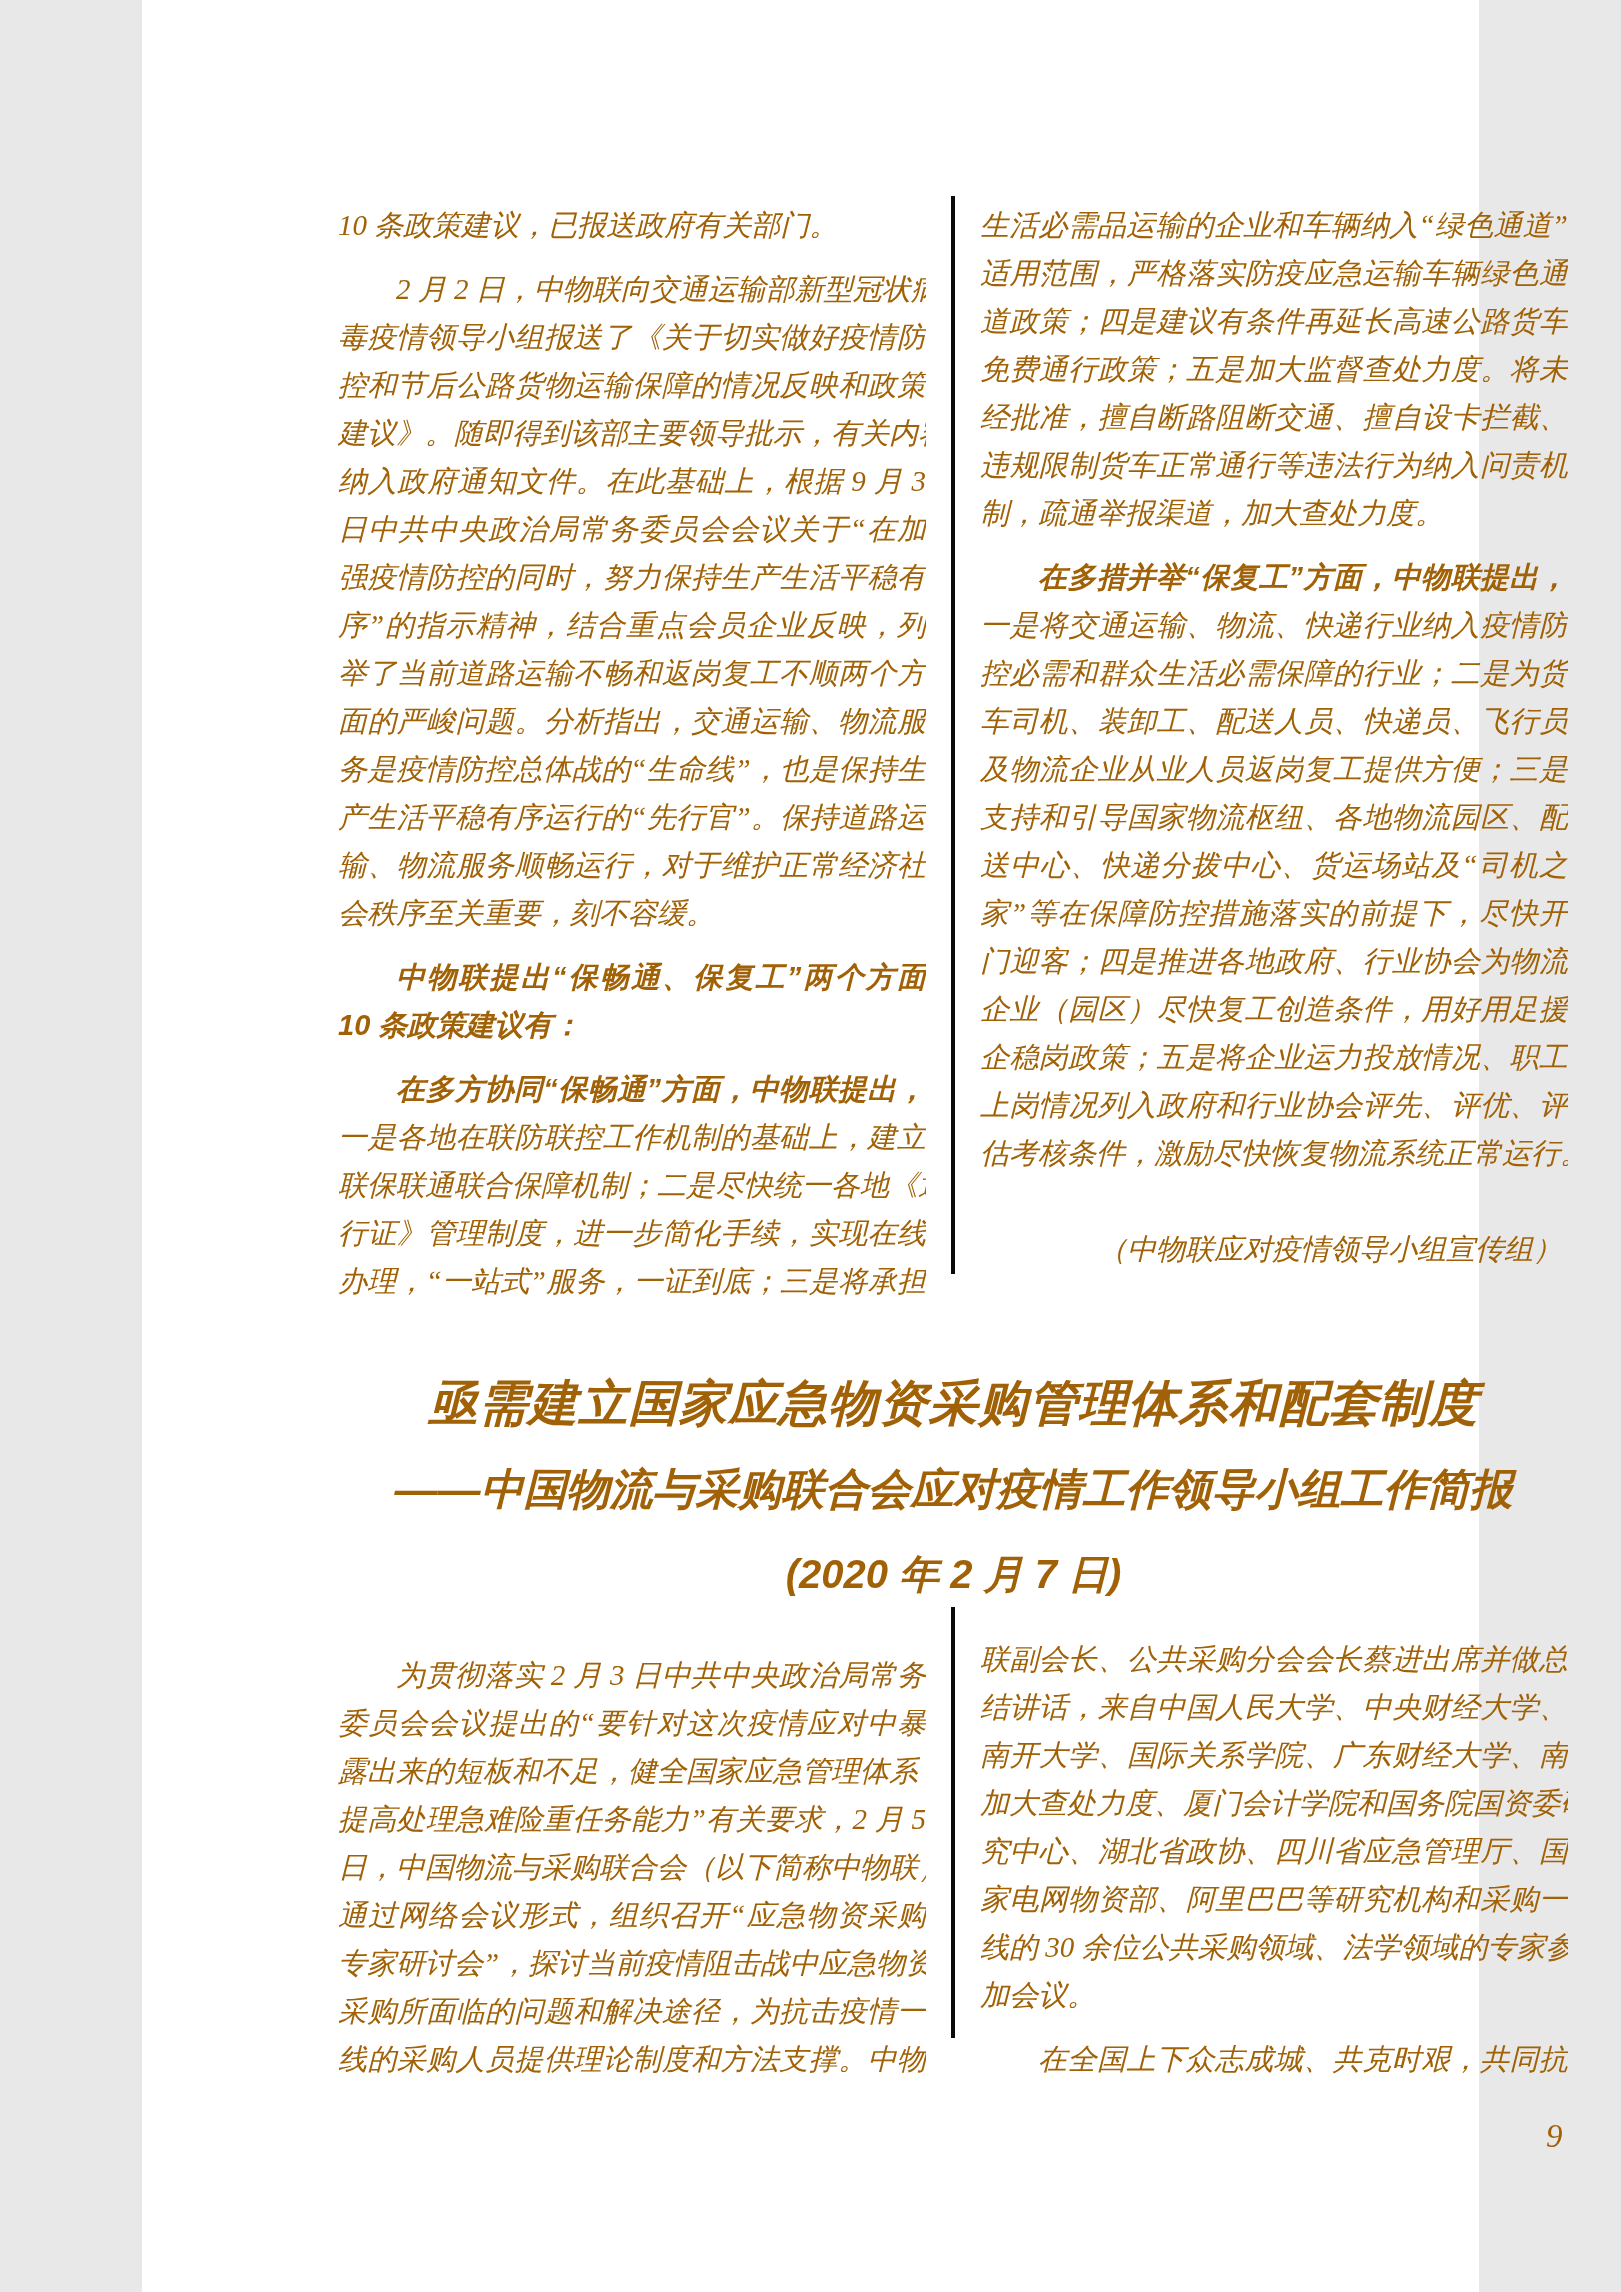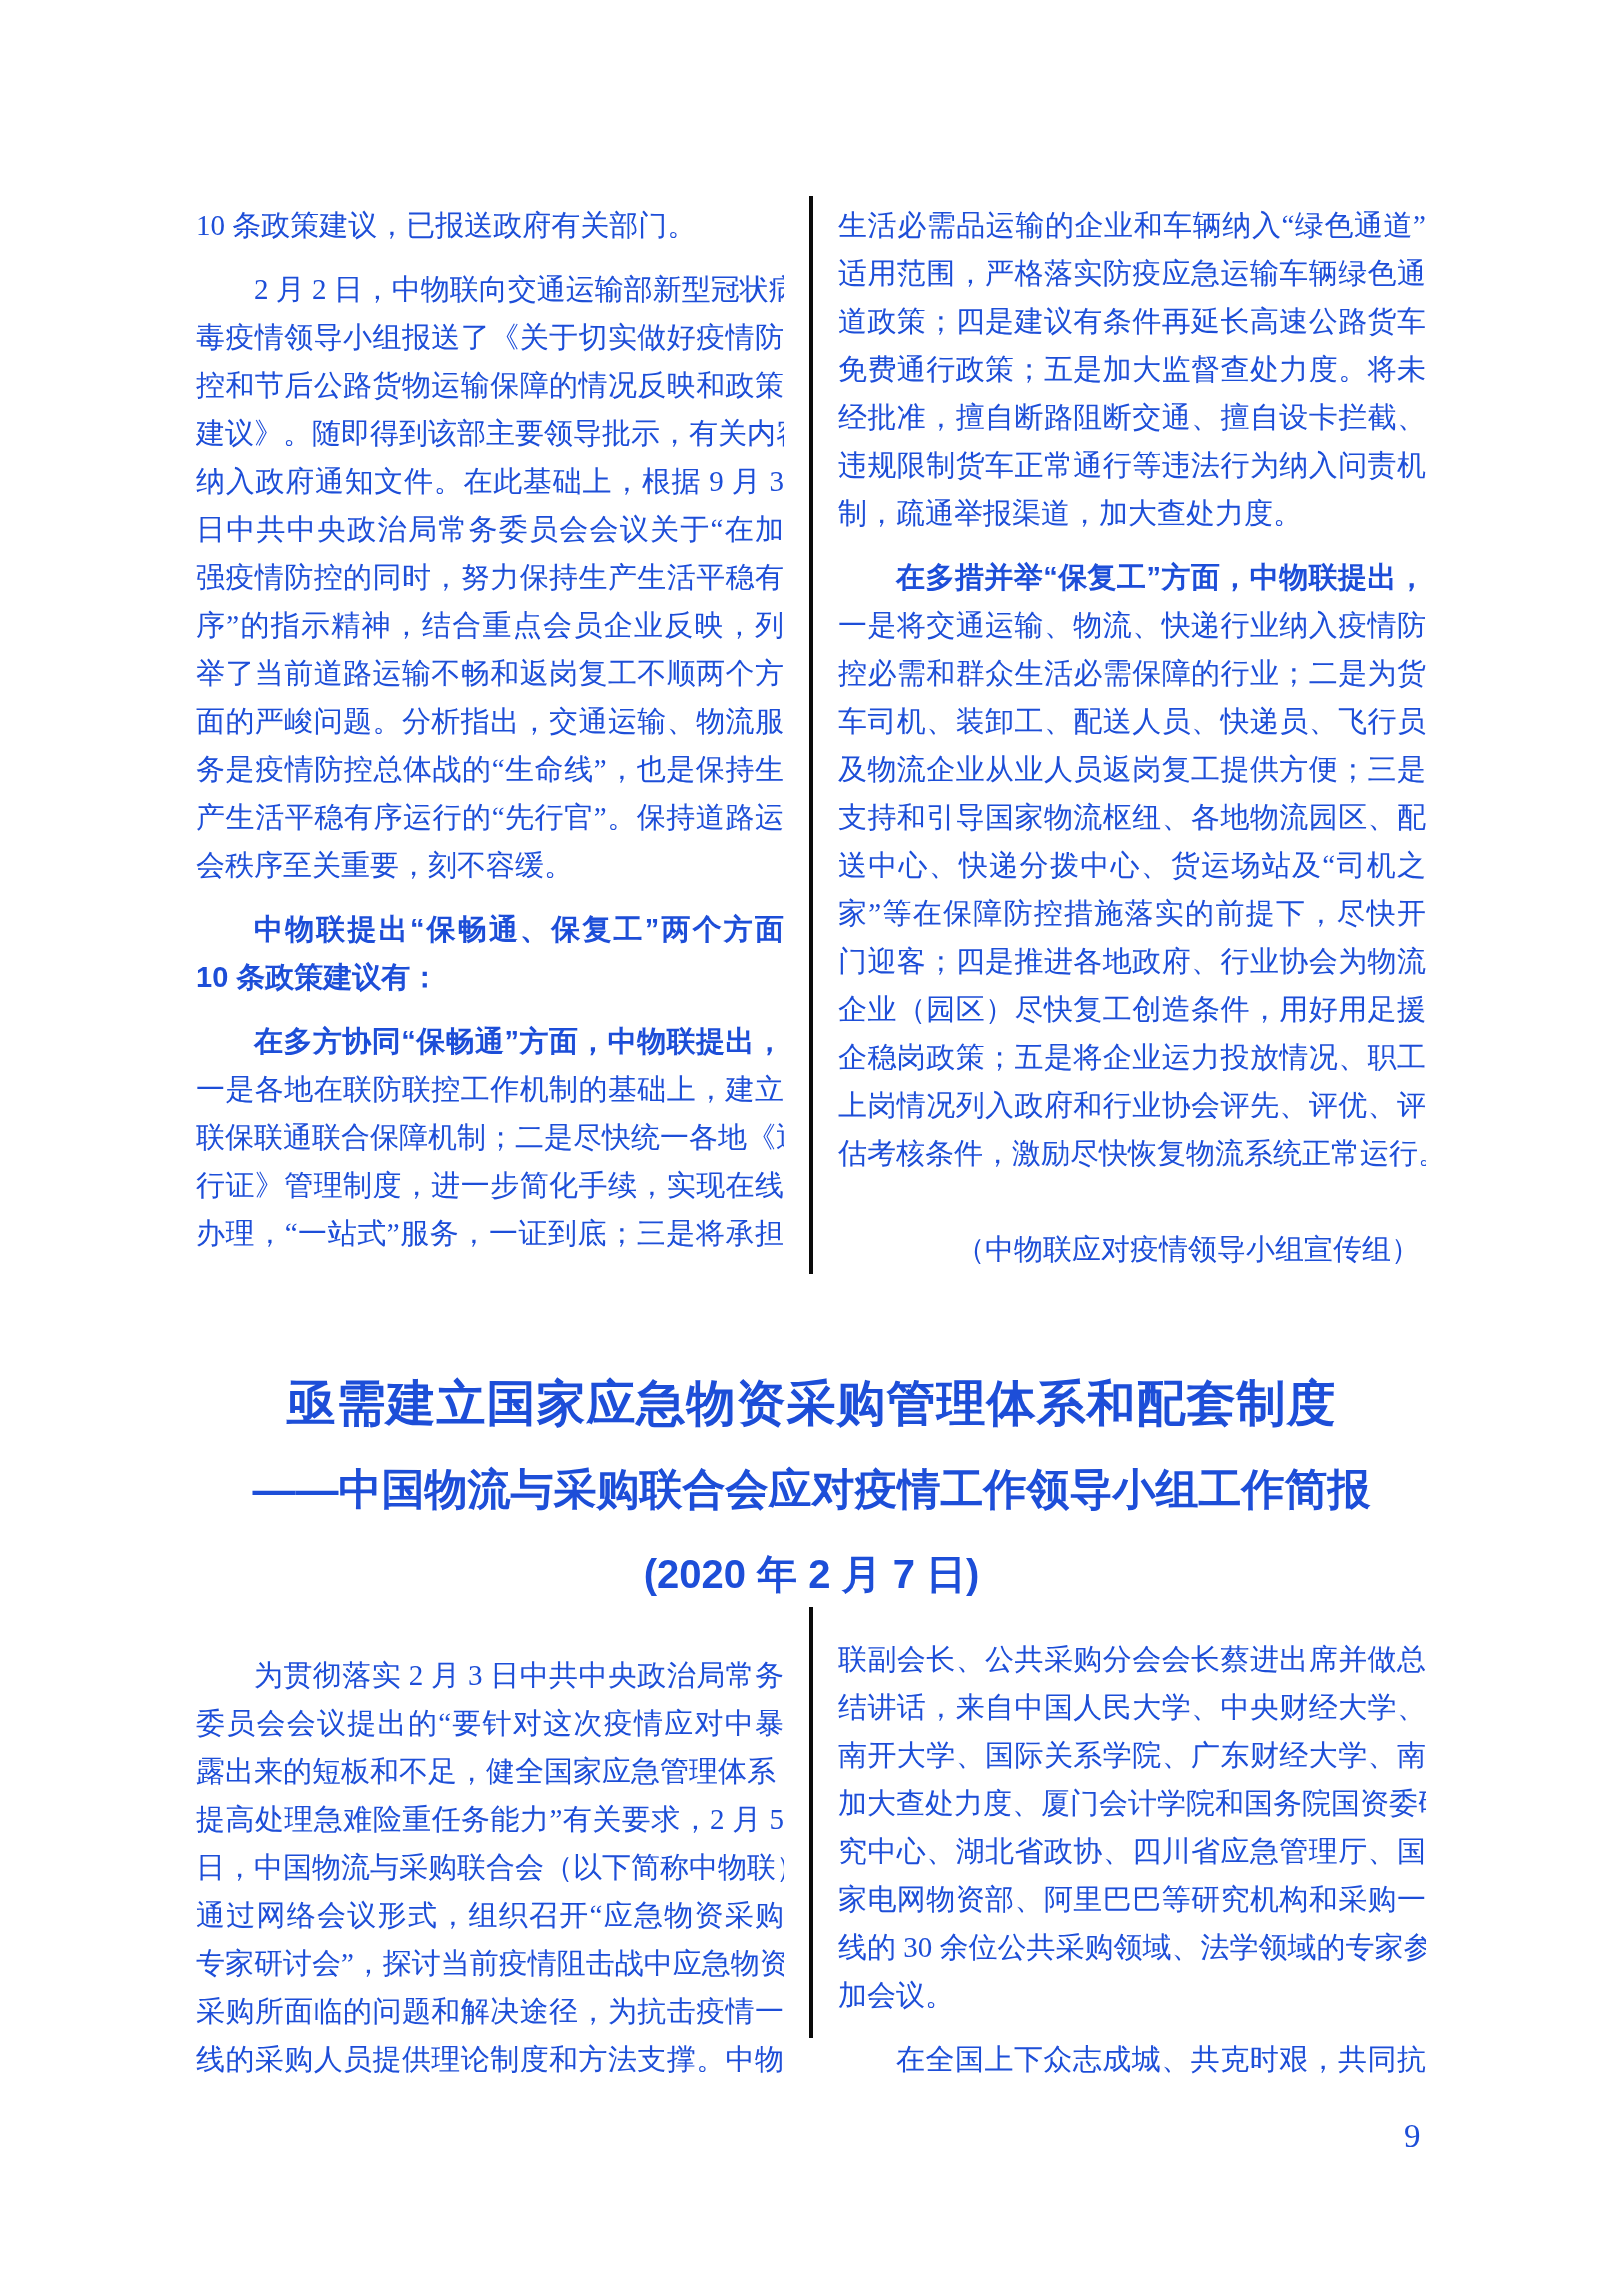--- a/index.html
+++ b/index.html
@@ -1,23 +1,24 @@
 <!DOCTYPE html>
 <html><head>
 <meta charset="utf-8">
 <style>
   html, body { margin: 0; padding: 0; background: #e8e8e8; }
   .page {
     position: relative;
-    width: 1621px;
+    width: 1337px;
     height: 2293px;
     margin: 0 auto;
     background: #ffffff;
-    color: #1d4ed8;
+    color: #a16207;
     font-family: "Liberation Serif", serif;
+    font-style: italic;
   }
   .column {
     position: absolute;
     width: 588px;
   }
   .col-top-left    { left: 196px; top: 201px; }
   .col-top-right   { left: 838px; top: 201px; }
   .col-bot-left    { left: 196px; top: 1635px; }
   .col-bot-right   { left: 838px; top: 1635px; }
   .divider {
@@ -77,20 +78,21 @@
       <div class="line">控和节后公路货物运输保障的情况反映和政策</div>
       <div class="line">建议》。随即得到该部主要领导批示，有关内容</div>
       <div class="line">纳入政府通知文件。在此基础上，根据 9 月 3</div>
       <div class="line">日中共中央政治局常务委员会会议关于“在加</div>
       <div class="line">强疫情防控的同时，努力保持生产生活平稳有</div>
       <div class="line">序”的指示精神，结合重点会员企业反映，列</div>
       <div class="line">举了当前道路运输不畅和返岗复工不顺两个方</div>
       <div class="line">面的严峻问题。分析指出，交通运输、物流服</div>
       <div class="line">务是疫情防控总体战的“生命线”，也是保持生</div>
       <div class="line">产生活平稳有序运行的“先行官”。保持道路运</div>
+      <div class="line">输、物流服务顺畅运行，对于维护正常经济社</div>
       <div class="line end">会秩序至关重要，刻不容缓。</div>
       <div class="line bold indent">中物联提出“保畅通、保复工”两个方面</div>
       <div class="line bold end">10 条政策建议有：</div>
       <div class="line bold indent">在多方协同“保畅通”方面，中物联提出，</div>
       <div class="line">一是各地在联防联控工作机制的基础上，建立</div>
       <div class="line">联保联通联合保障机制；二是尽快统一各地《通</div>
       <div class="line">行证》管理制度，进一步简化手续，实现在线</div>
       <div class="line">办理，“一站式”服务，一证到底；三是将承担</div>
     </div>
 

